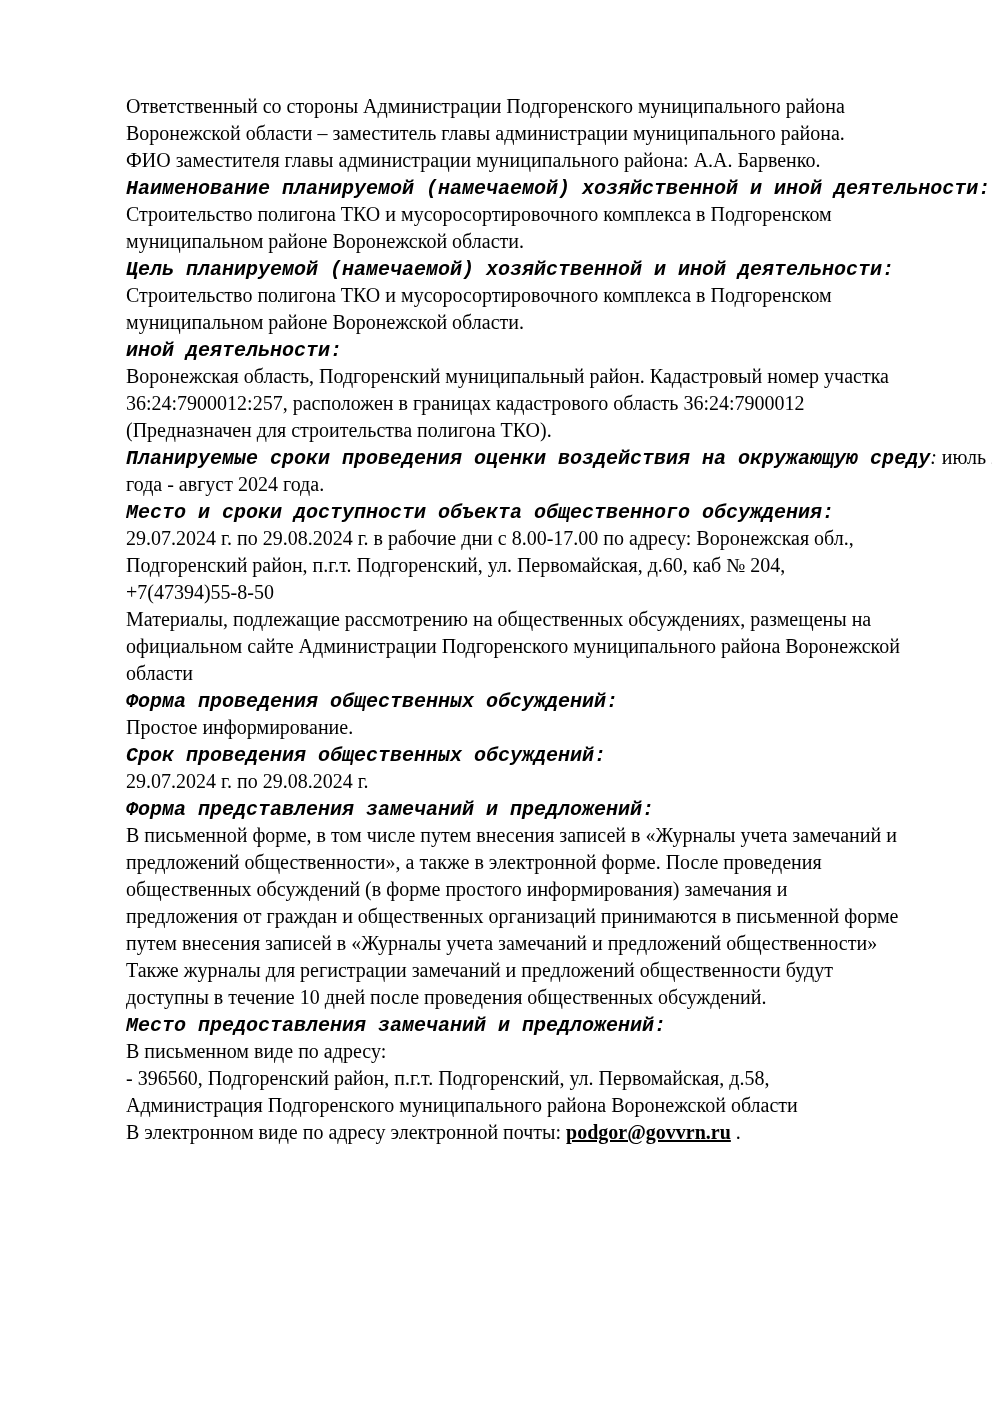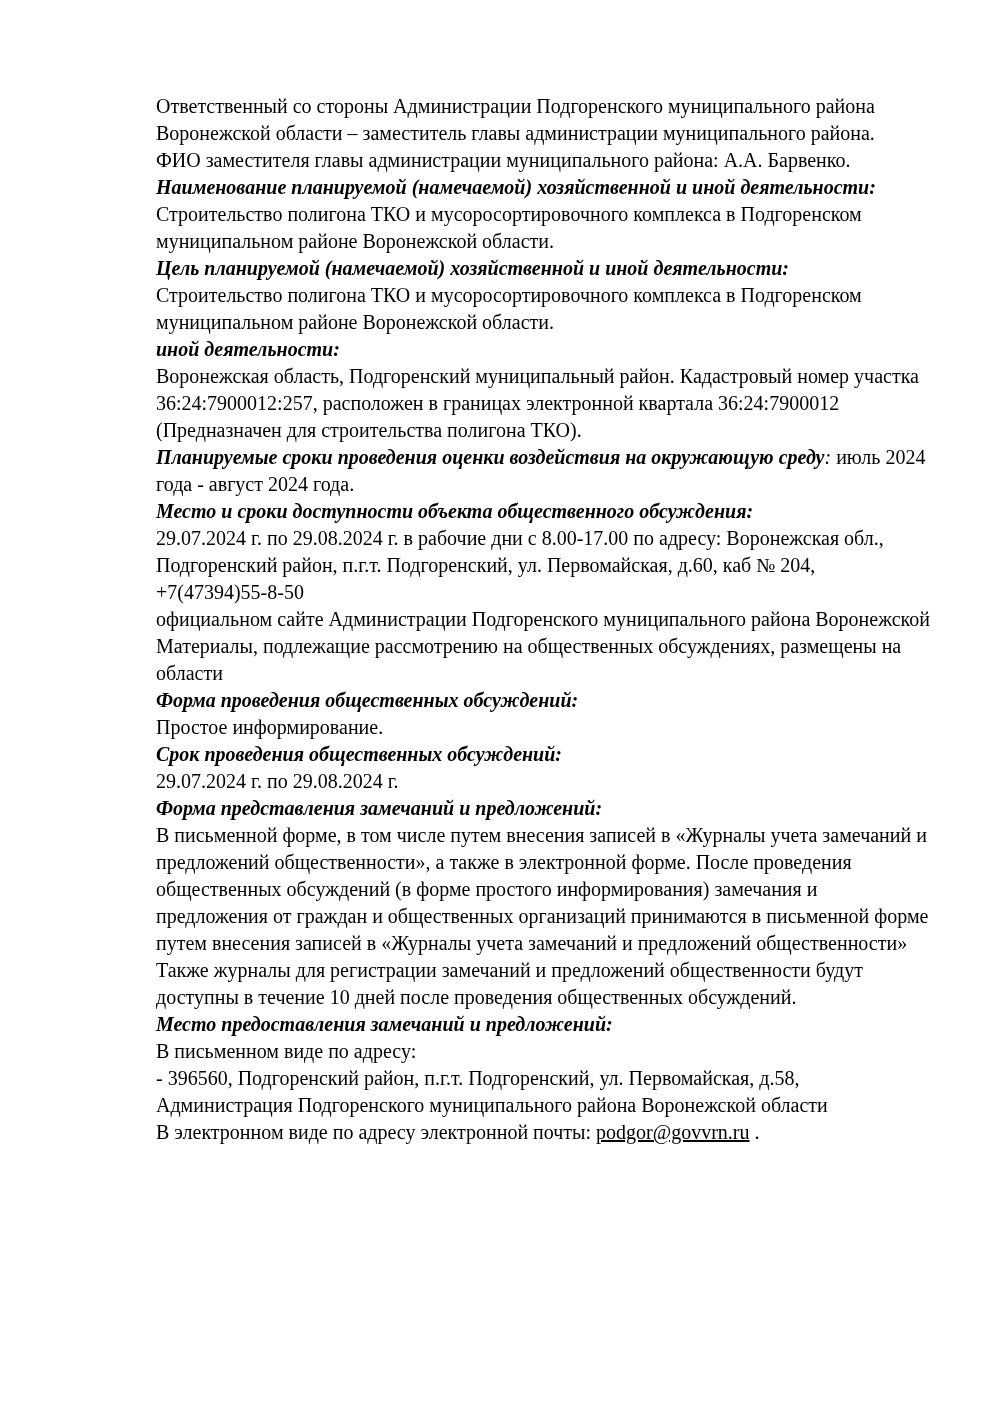--- a/index.html
+++ b/index.html
@@ -10,76 +10,77 @@
   .page {
     position: relative;
     width: 992px;
     height: 1403px;
     background: #ffffff;
     overflow: hidden;
     font-family: "Liberation Serif", "DejaVu Serif", serif;
   }
   .content {
     position: absolute;
-    left: 156px;
+    left: 126px;
     top: 93px;
     width: 800px;
   }
   .line {
     height: 27px;
     line-height: 27px;
     font-size: 20px;
     color: #000000;
     white-space: nowrap;
   }
   .run-normal {
     font-style: normal;
     font-weight: normal;
   }
   .run-bold-italic {
     font-style: italic;
     font-weight: bold;
+    font-family: Liberation Mono, monospace;
   }
   .run-italic {
     font-style: italic;
     font-weight: normal;
   }
   .run-link {
     font-style: normal;
-    font-weight: normal;
+    font-weight: bold;
     text-decoration: underline;
     cursor: pointer;
   }
 </style>
 </head>
 <body>
 
 <div class="page">
   <div class="content">
       <div class="line"><span class="run-normal">Ответственный со стороны Администрации Подгоренского муниципального района</span></div>
       <div class="line"><span class="run-normal">Воронежской области – заместитель главы администрации муниципального района.</span></div>
       <div class="line"><span class="run-normal">ФИО заместителя главы администрации муниципального района: А.А. Барвенко.</span></div>
       <div class="line"><span class="run-bold-italic">Наименование планируемой (намечаемой) хозяйственной и иной деятельности:</span></div>
       <div class="line"><span class="run-normal">Строительство полигона ТКО и мусоросортировочного комплекса в Подгоренском</span></div>
       <div class="line"><span class="run-normal">муниципальном районе Воронежской области.</span></div>
       <div class="line"><span class="run-bold-italic">Цель планируемой (намечаемой) хозяйственной и иной деятельности:</span></div>
       <div class="line"><span class="run-normal">Строительство полигона ТКО и мусоросортировочного комплекса в Подгоренском</span></div>
       <div class="line"><span class="run-normal">муниципальном районе Воронежской области.</span></div>
       <div class="line"><span class="run-bold-italic">иной деятельности:</span></div>
       <div class="line"><span class="run-normal">Воронежская область, Подгоренский муниципальный район. Кадастровый номер участка</span></div>
-      <div class="line"><span class="run-normal">36:24:7900012:257, расположен в границах электронной квартала 36:24:7900012</span></div>
+      <div class="line"><span class="run-normal">36:24:7900012:257, расположен в границах кадастрового область 36:24:7900012</span></div>
       <div class="line"><span class="run-normal">(Предназначен для строительства полигона ТКО).</span></div>
       <div class="line"><span class="run-bold-italic">Планируемые сроки проведения оценки воздействия на окружающую среду</span><span class="run-italic">:</span><span class="run-normal"> июль 2024</span></div>
       <div class="line"><span class="run-normal">года - август 2024 года.</span></div>
       <div class="line"><span class="run-bold-italic">Место и сроки доступности объекта общественного обсуждения:</span></div>
       <div class="line"><span class="run-normal">29.07.2024 г. по 29.08.2024 г. в рабочие дни с 8.00-17.00 по адресу: Воронежская обл.,</span></div>
       <div class="line"><span class="run-normal">Подгоренский район, п.г.т. Подгоренский, ул. Первомайская, д.60, каб № 204,</span></div>
       <div class="line"><span class="run-normal">+7(47394)55-8-50</span></div>
+      <div class="line"><span class="run-normal">Материалы, подлежащие рассмотрению на общественных обсуждениях, размещены на</span></div>
       <div class="line"><span class="run-normal">официальном сайте Администрации Подгоренского муниципального района Воронежской</span></div>
-      <div class="line"><span class="run-normal">Материалы, подлежащие рассмотрению на общественных обсуждениях, размещены на</span></div>
       <div class="line"><span class="run-normal">области</span></div>
       <div class="line"><span class="run-bold-italic">Форма проведения общественных обсуждений:</span></div>
       <div class="line"><span class="run-normal">Простое информирование.</span></div>
       <div class="line"><span class="run-bold-italic">Срок проведения общественных обсуждений:</span></div>
       <div class="line"><span class="run-normal">29.07.2024 г. по 29.08.2024 г.</span></div>
       <div class="line"><span class="run-bold-italic">Форма представления замечаний и предложений:</span></div>
       <div class="line"><span class="run-normal">В письменной форме, в том числе путем внесения записей в «Журналы учета замечаний и</span></div>
       <div class="line"><span class="run-normal">предложений общественности», а также в электронной форме. После проведения</span></div>
       <div class="line"><span class="run-normal">общественных обсуждений (в форме простого информирования) замечания и</span></div>
       <div class="line"><span class="run-normal">предложения от граждан и общественных организаций принимаются в письменной форме</span></div>

